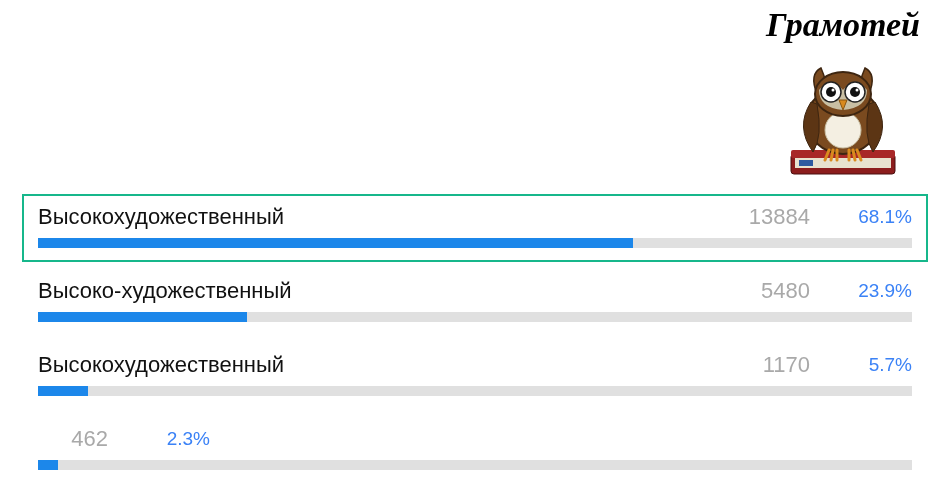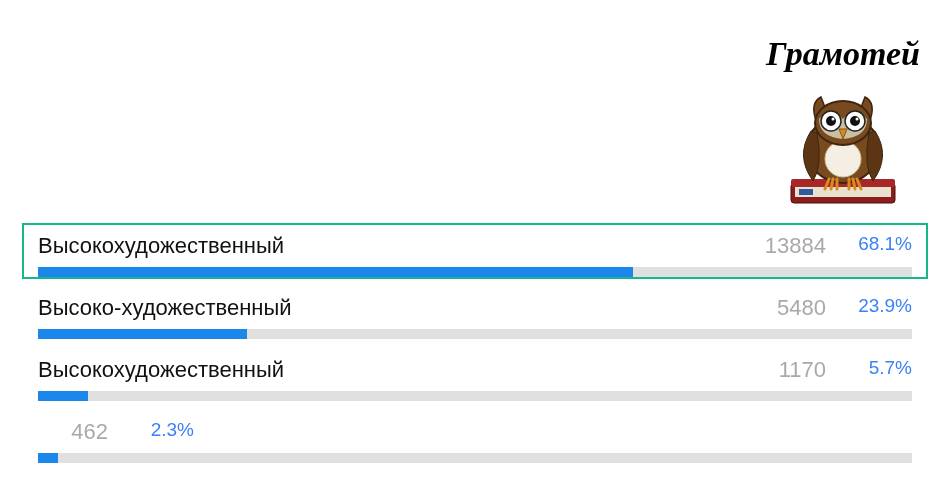--- a/index.html
+++ b/index.html
@@ -10,61 +10,60 @@
     width: 950px;
   }
   .header {
     display: flex;
     justify-content: flex-end;
     align-items: flex-start;
     padding: 6px 30px 0 0;
   }
   .brand {
     text-align: right;
-    margin-top: 29px;
   }
   .brand-name {
     font-family: "Brush Script MT", "Segoe Script", cursive;
     font-size: 34px;
     font-style: italic;
     font-weight: 600;
     color: #000;
     margin-bottom: -2px;
   }
   .owl-svg {
     width: 140px;
     height: 140px;
     display: block;
     margin: 0 auto;
   }
   .results {
     padding: 12px 22px 0 22px;
   }
   .option {
     border: 2px solid transparent;
-    padding: 8px 14px 0 14px;
+    padding: 8px 14px 12px 14px;
     margin-bottom: 6px;
   }
   .option.correct {
     border-color: #16b78b;
   }
   .row {
     display: flex;
     align-items: baseline;
     justify-content: space-between;
     margin-bottom: 8px;
   }
   .label {
     font-size: 22px;
     color: #111;
   }
   .nums {
     display: flex;
-    align-items: flex-start;
-    gap: 16px;
+    align-items: center;
+    gap: 32px;
   }
   .count {
     font-size: 22px;
     color: #a9a9a9;
     min-width: 70px;
     text-align: right;
   }
   .pct {
     font-size: 19px;
     color: #3b82f6;

